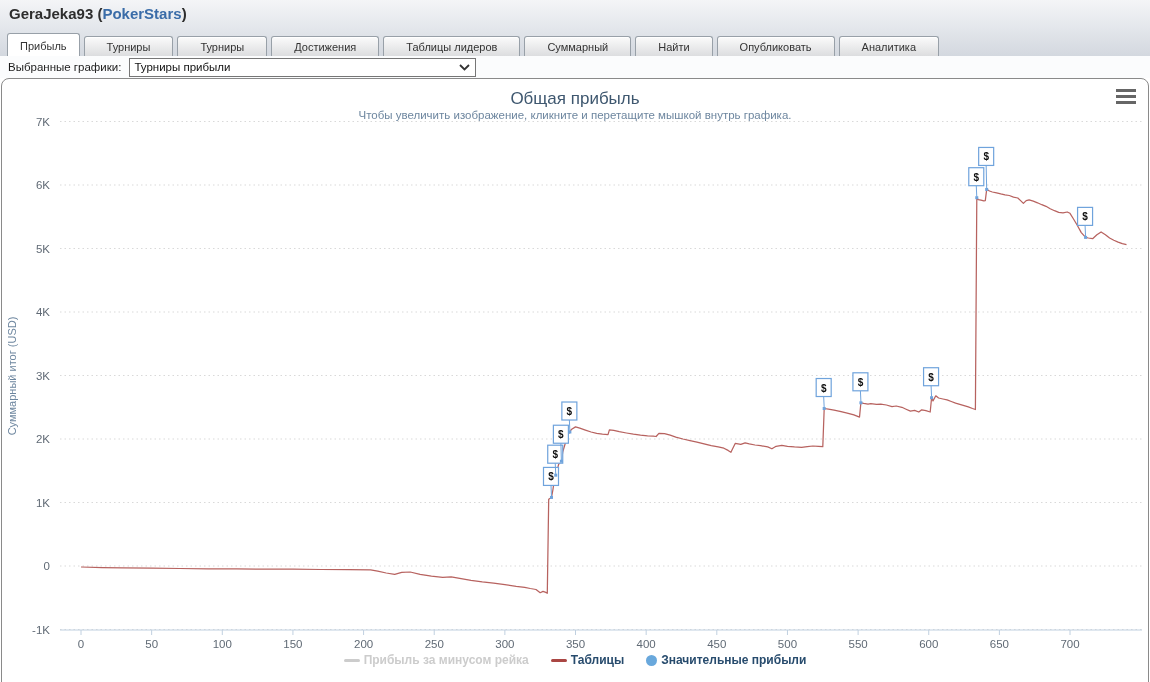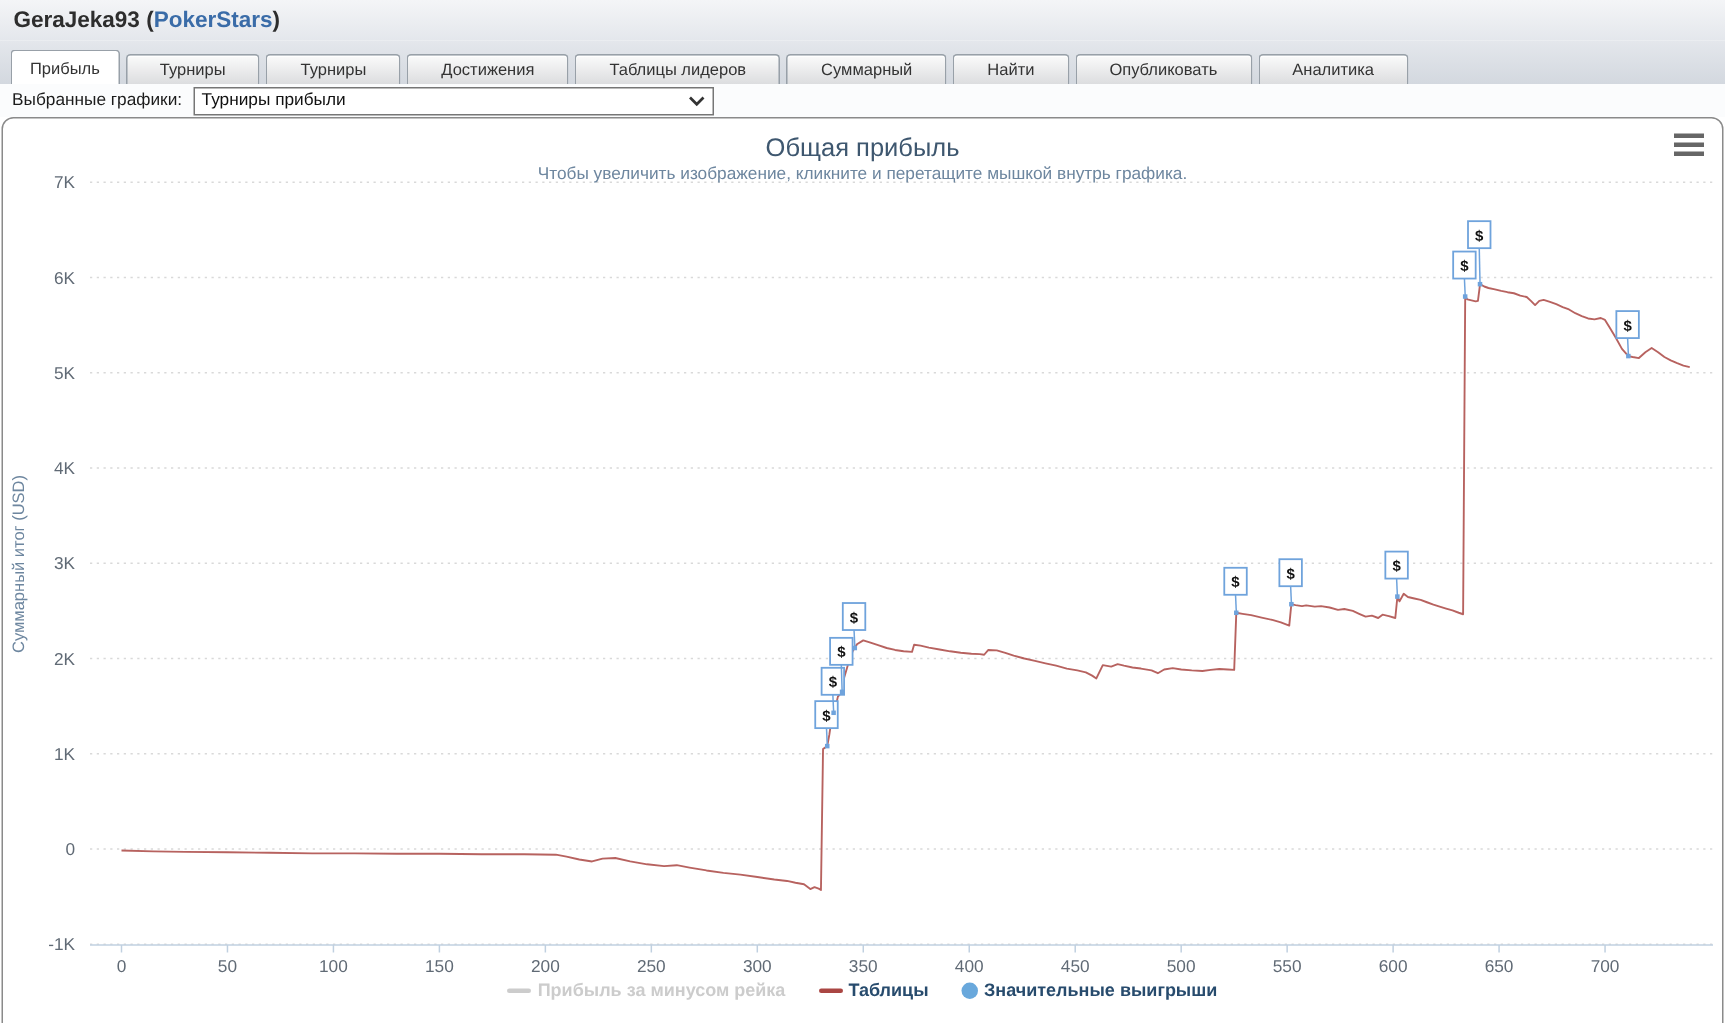--- a/index.html
+++ b/index.html
@@ -218,17 +218,17 @@
       <div class="legend-item">
         <div class="lg-line" style="background: rgb(204, 204, 204);"></div>
         <span style="color: rgb(204, 204, 204);">Прибыль за минусом рейка</span>
       </div>
       <div class="legend-item">
         <div class="lg-line" style="background: rgb(170, 70, 67);"></div>
         <span style="color: rgb(39, 75, 109);">Таблицы</span>
       </div>
       <div class="legend-item">
         <div class="lg-dot" style="background: rgb(105, 168, 220);"></div>
-        <span style="color: rgb(39, 75, 109);">Значительные выигрыши</span>
+        <span style="color: rgb(39, 75, 109);">Значительные прибыли</span>
       </div>
     </div>
   <div class="xaxis-title">Номер игры</div>
 </div>
 
 </body></html>

